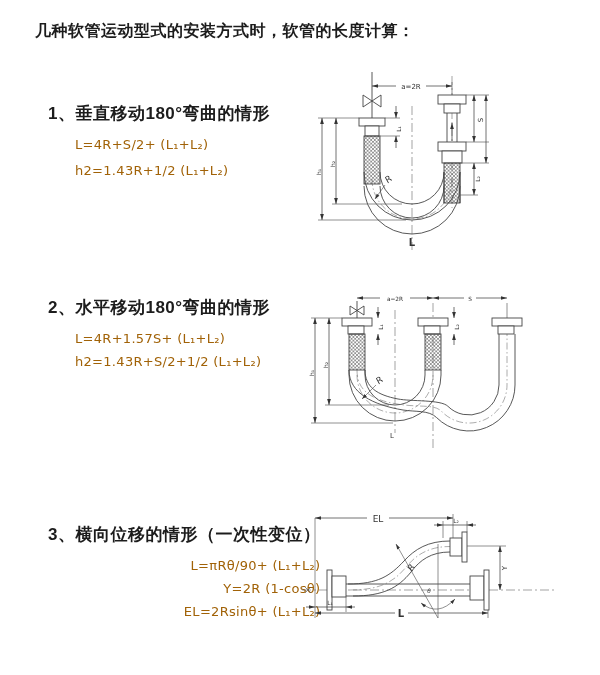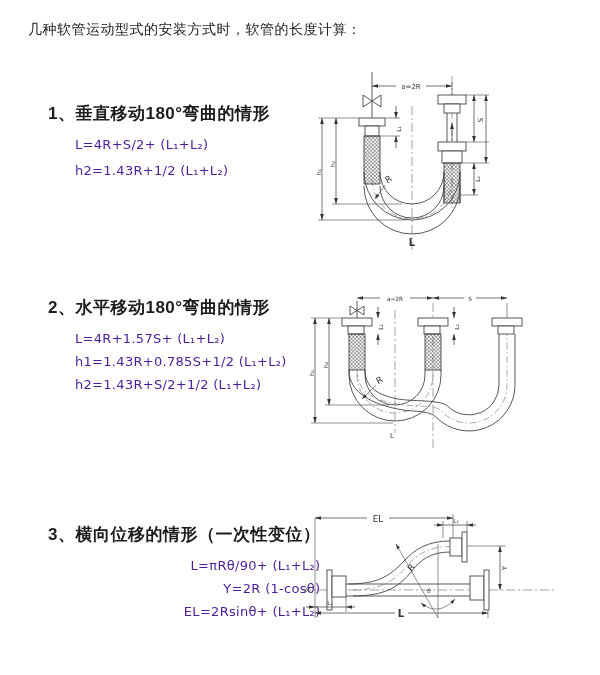--- a/index.html
+++ b/index.html
@@ -2,28 +2,28 @@
 <html><head>
 <meta charset="utf-8">
 <style>
   html,body{margin:0;padding:0;}
   body{
     width:600px;height:675px;position:relative;background:#ffffff;
     font-family:"Liberation Sans","DejaVu Sans",sans-serif;color:#1c1c1c;
     overflow:hidden;
   }
   .page-title{
-    position:absolute;left:28px;top:21px;font-size:14px;font-weight:normal;
+    position:absolute;left:35px;top:21px;font-size:16px;font-weight:bold;
     letter-spacing:0.5px;
   }
   .section{position:absolute;left:48px;}
   .sec-heading{font-size:17px;font-weight:bold;letter-spacing:0.5px;}
   .formulas{margin:12px 0 0 27px;}
   .formula{
-    font-family:"DejaVu Sans",sans-serif;font-size:13px;color:#4c1d95;
+    font-family:"DejaVu Sans",sans-serif;font-size:13px;color:#a16207;
     margin-bottom:11px;white-space:pre;letter-spacing:0.3px;
   }
   .tight .formula{margin-bottom:8px;}
   .diagram{position:absolute;}
   svg text{font-family:"DejaVu Sans",sans-serif;fill:#333;}
   .ln{stroke:#454545;stroke-width:0.9;fill:none;}
   .thin{stroke:#555;stroke-width:0.65;fill:none;}
   .dim{stroke:#444;stroke-width:0.75;fill:none;}
   .cl{stroke:#666;stroke-width:0.6;fill:none;stroke-dasharray:9 3 2 3;}
   .hdash{stroke:#666;stroke-width:0.55;fill:none;stroke-dasharray:7 2.5 1.5 2.5;}
@@ -45,21 +45,20 @@
   <div class="formulas">
     <div class="formula">L=4R+S/2+ (L₁+L₂)</div>
     <div class="formula">h2=1.43R+1/2 (L₁+L₂)</div>
   </div>
 </div>
 
 <div class="section tight" style="top:296px;">
   <div class="sec-heading">2、水平移动180°弯曲的情形</div>
   <div class="formulas">
     <div class="formula">L=4R+1.57S+ (L₁+L₂)</div>
-    <div class="formula">h1=1.43R+0.785S+1/2 (L₁+L₂)</div>
     <div class="formula">h2=1.43R+S/2+1/2 (L₁+L₂)</div>
   </div>
 </div>
 
 <div class="section tight" style="top:523px;text-align:right;">
   <div class="sec-heading">3、横向位移的情形（一次性变位）</div>
   <div class="formulas">
     <div class="formula">L=πRθ/90+ (L₁+L₂)</div>
     <div class="formula">Y=2R (1-cosθ)</div>
     <div class="formula">EL=2Rsinθ+ (L₁+L₂)</div>

